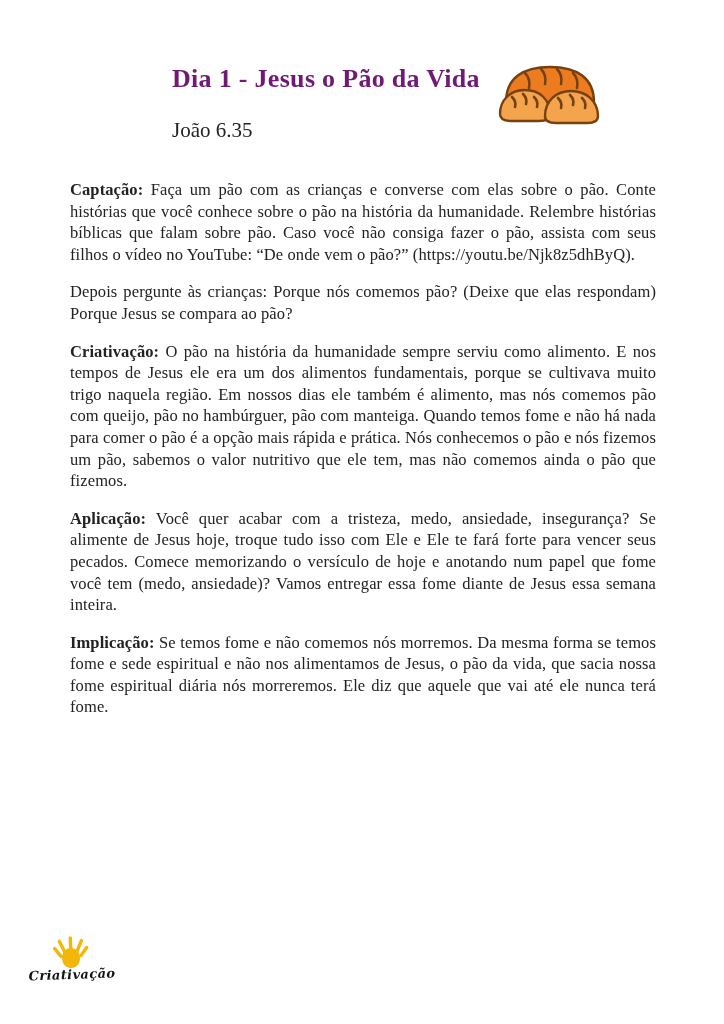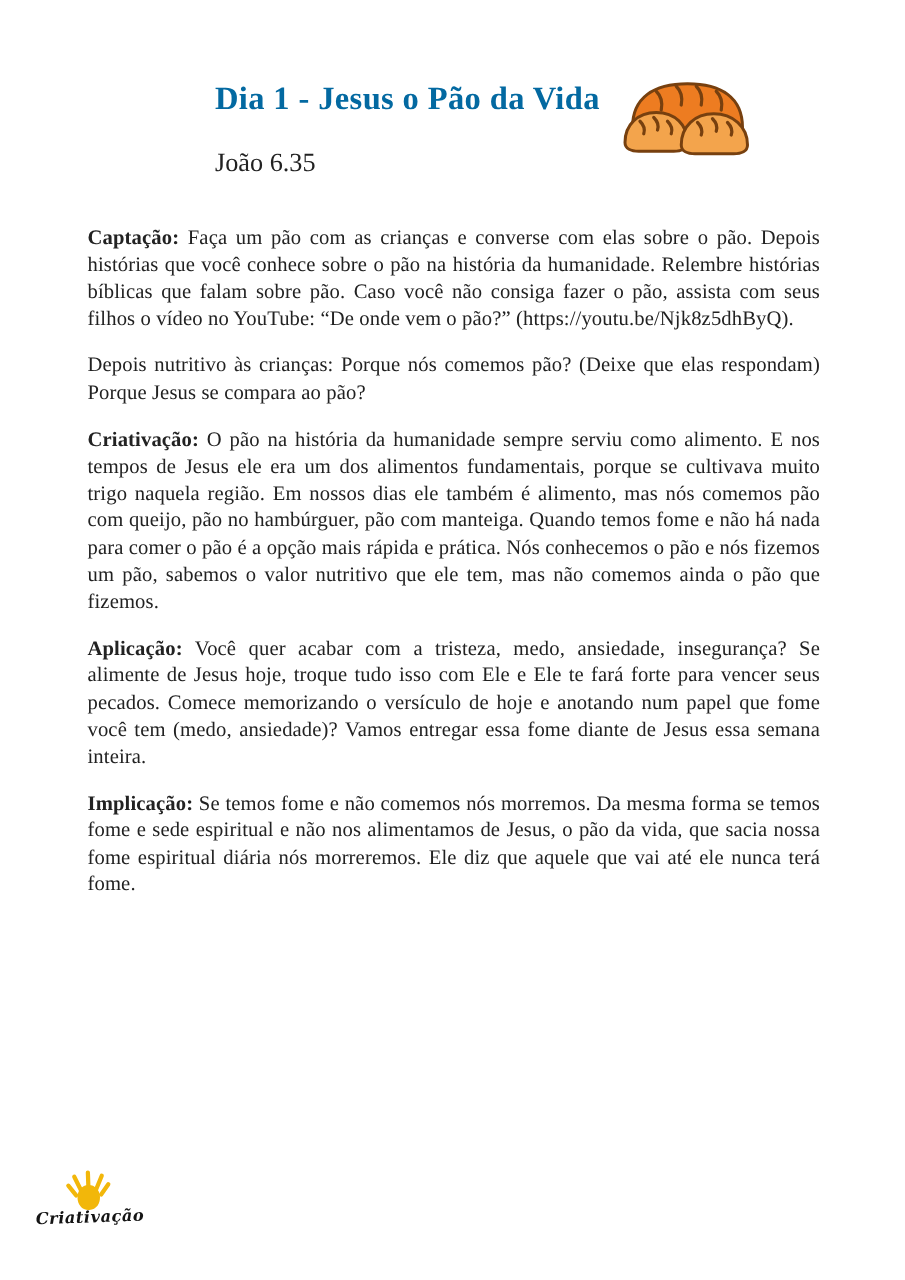--- a/index.html
+++ b/index.html
@@ -9,21 +9,21 @@
     position: relative;
     overflow: hidden;
     font-family: "Liberation Serif", "DejaVu Serif", serif;
     color: var(--text, #222222);
   }
 
   
   .title-block { position: absolute; left: 172px; top: 63px; }
   h1.doc-title {
     font-size: 26px; line-height: 32px; font-weight: bold;
-    letter-spacing: 0.3px; color: #0369a1; white-space: nowrap;
+    letter-spacing: 0.3px; color: #701a75; white-space: nowrap;
   }
   .doc-subtitle {
     font-size: 21px; line-height: 28px; margin-top: 21px; color: #222222;
   }
   .bread-wrap { position: absolute; left: 496px; top: 58px; width: 108px; height: 70px; }
   .bread-back  { fill: var(--bread-back, #ED7C21); stroke: var(--bread-outline, #77400F); stroke-width: 2.4; }
   .bread-front { fill: var(--bread-front, #F3A44C); stroke: var(--bread-outline, #77400F); stroke-width: 2.4; }
   .bread-cut   { fill: none; stroke: var(--bread-outline, #77400F); stroke-width: 2.6; stroke-linecap: round; }
 
   
@@ -77,23 +77,23 @@
       <path class="bread-cut" d="M62,40 C65,43 66,47 65,50"></path>
       <path class="bread-cut" d="M74,37 C77,40 78,44 77,47"></path>
       <path class="bread-cut" d="M86,40 C89,43 90,47 89,50"></path>
     </svg>
   </div>
 </header>
 
 <main class="lesson">
 
   <p><strong>Captação:</strong>
-    <span>Faça um pão com as crianças e converse com elas sobre o pão. Depois histórias que você conhece sobre o pão na história da humanidade. Relembre histórias bíblicas que falam sobre pão. Caso você não consiga fazer o pão, assista com seus filhos o vídeo no YouTube: “De onde vem o pão?” (</span><a class="doc-link">https://youtu.be/Njk8z5dhByQ</a><span>).</span></p>
+    <span>Faça um pão com as crianças e converse com elas sobre o pão. Conte histórias que você conhece sobre o pão na história da humanidade. Relembre histórias bíblicas que falam sobre pão. Caso você não consiga fazer o pão, assista com seus filhos o vídeo no YouTube: “De onde vem o pão?” (</span><a class="doc-link">https://youtu.be/Njk8z5dhByQ</a><span>).</span></p>
 
-  <p><span>Depois nutritivo às crianças: Porque nós comemos pão? (Deixe que elas respondam) Porque Jesus se compara ao pão?</span></p>
+  <p><span>Depois pergunte às crianças: Porque nós comemos pão? (Deixe que elas respondam) Porque Jesus se compara ao pão?</span></p>
 
   <p><strong>Criativação:</strong>
     <span>O pão na história da humanidade sempre serviu como alimento. E nos tempos de Jesus ele era um dos alimentos fundamentais, porque se cultivava muito trigo naquela região. Em nossos dias ele também é alimento, mas nós comemos pão com queijo, pão no hambúrguer, pão com manteiga. Quando temos fome e não há nada para comer o pão é a opção mais rápida e prática. Nós conhecemos o pão e nós fizemos um pão, sabemos o valor nutritivo que ele tem, mas não comemos ainda o pão que fizemos.</span></p>
 
   <p><strong>Aplicação:</strong>
     <span>Você quer acabar com a tristeza, medo, ansiedade, insegurança? Se alimente de Jesus hoje, troque tudo isso com Ele e Ele te fará forte para vencer seus pecados. Comece memorizando o versículo de hoje e anotando num papel que fome você tem (medo, ansiedade)? Vamos entregar essa fome diante de Jesus essa semana inteira.</span></p>
 
   <p><strong>Implicação:</strong>
     <span>Se temos fome e não comemos nós morremos. Da mesma forma se temos fome e sede espiritual e não nos alimentamos de Jesus, o pão da vida, que sacia nossa fome espiritual diária nós morreremos. Ele diz que aquele que vai até ele nunca terá fome.</span></p>
 

